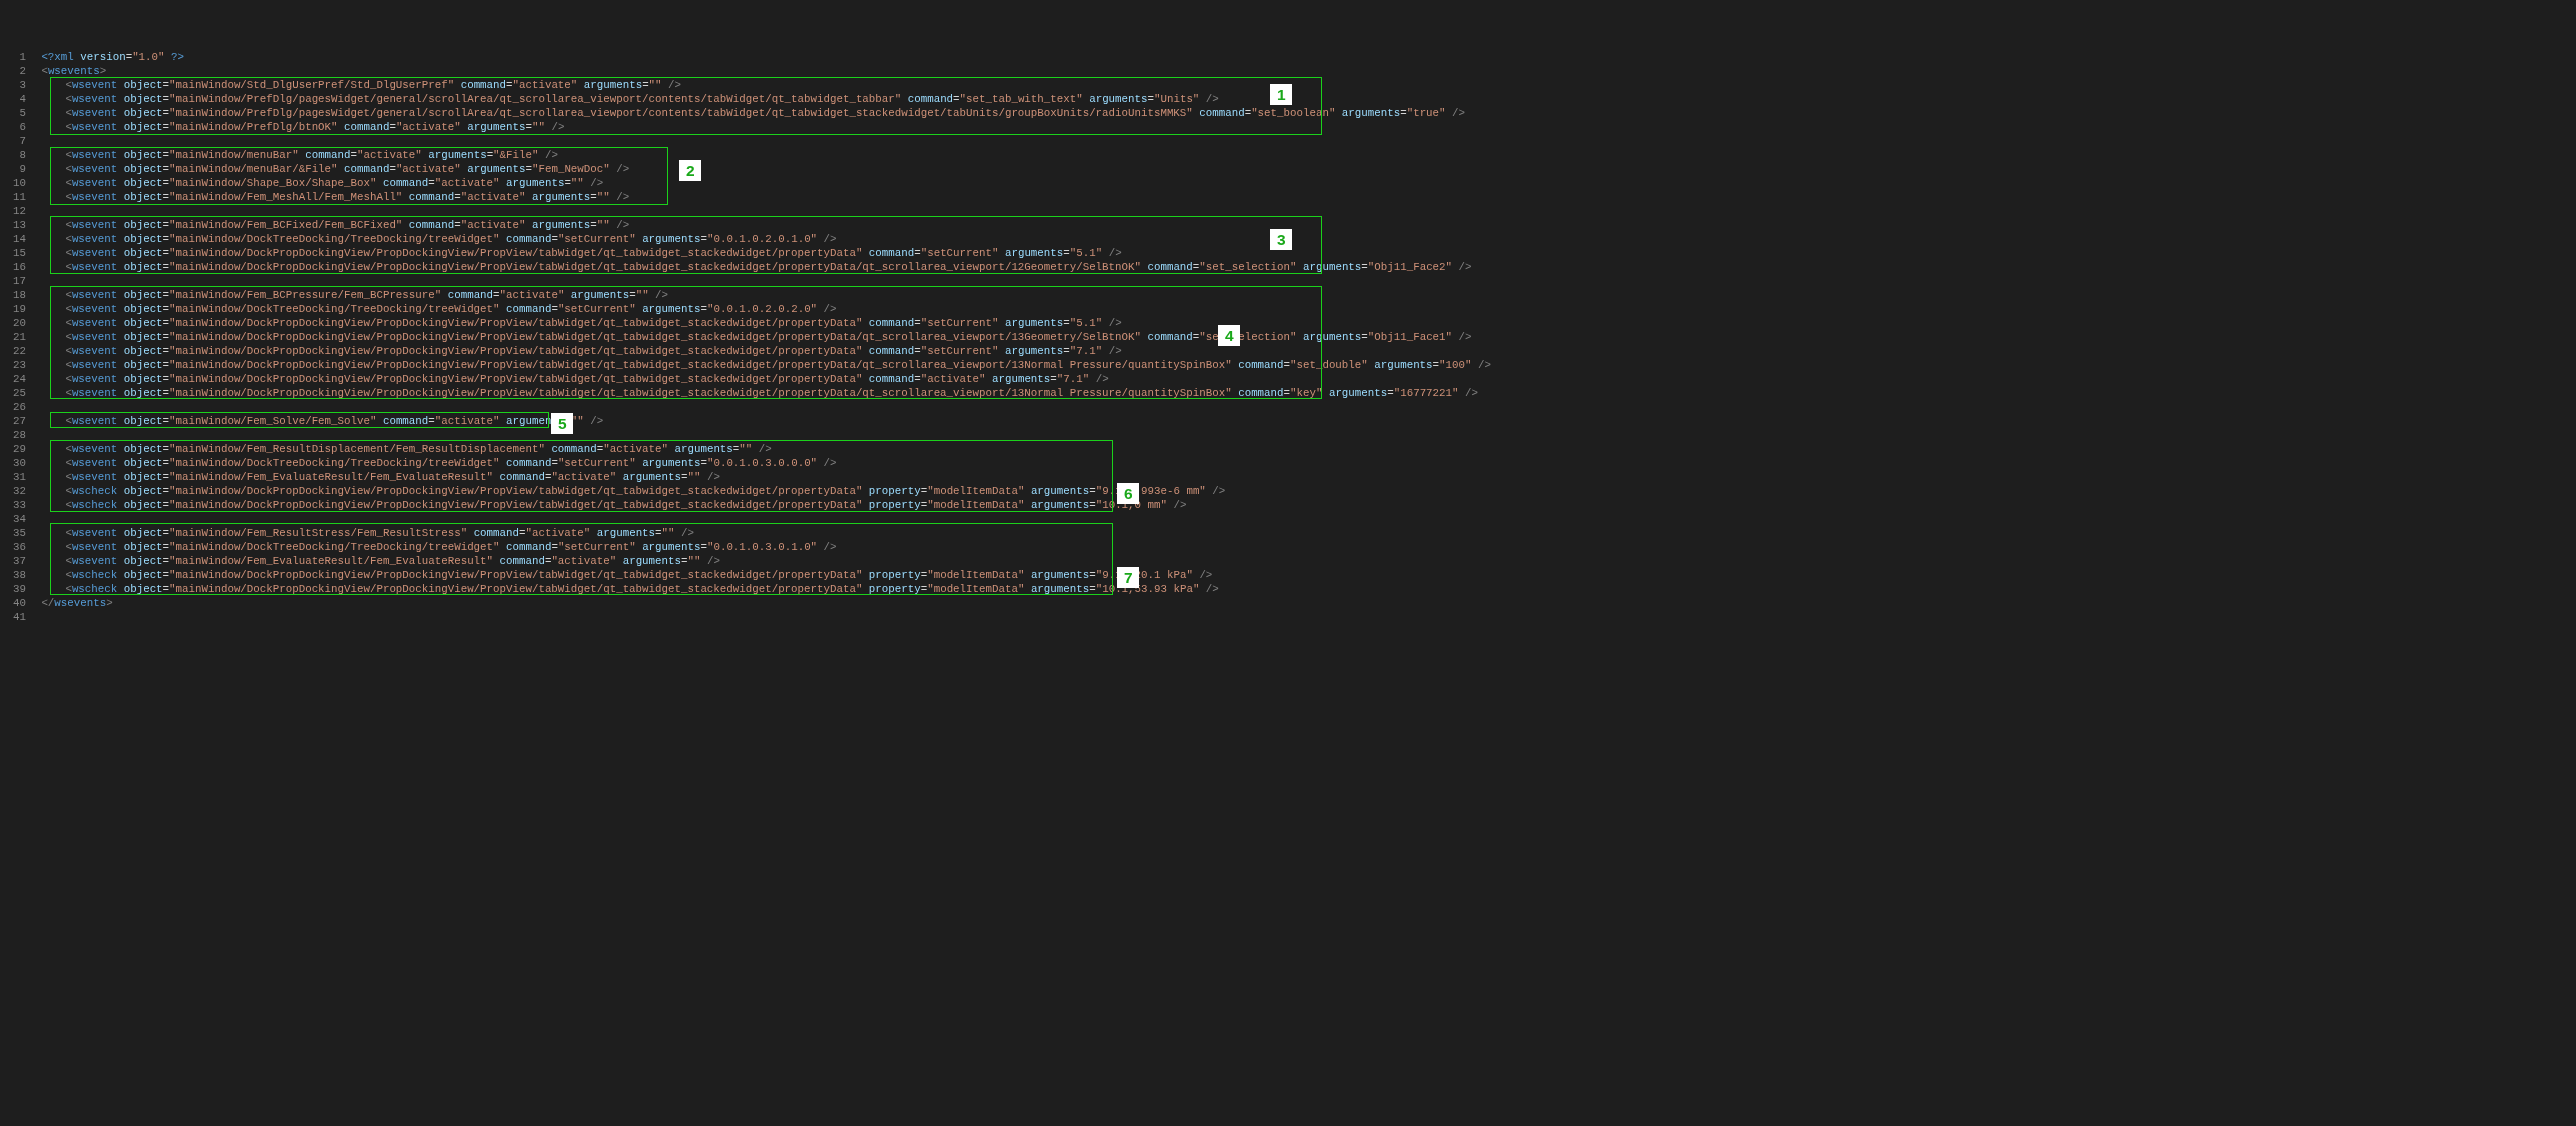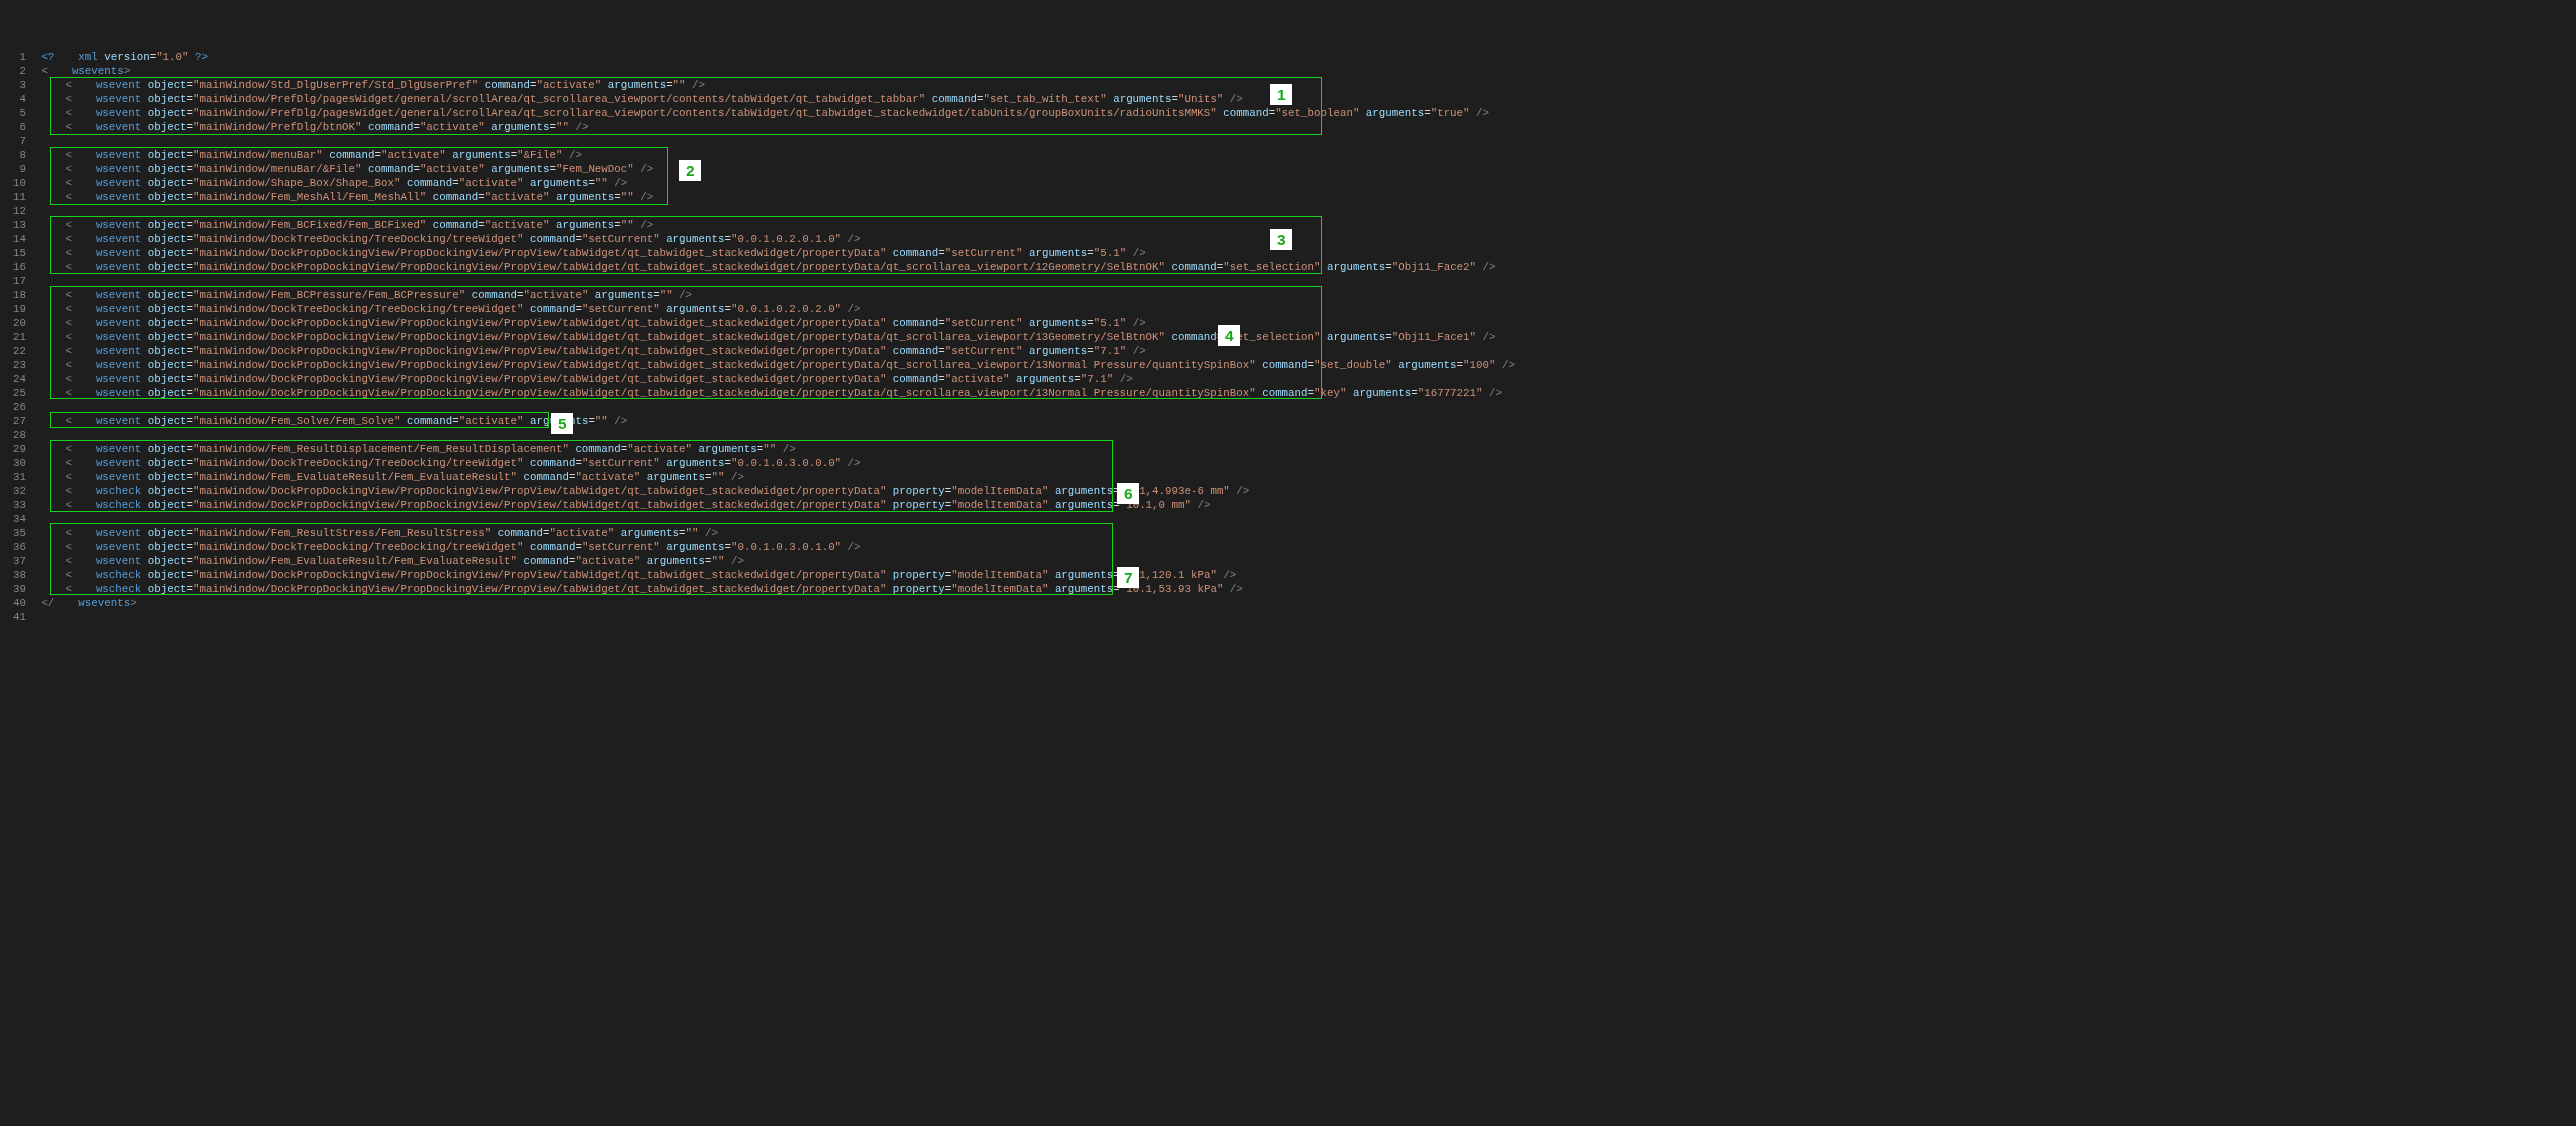--- a/index.html
+++ b/index.html
@@ -17,21 +17,21 @@
   .gutter {
     width: 38px;
     text-align: right;
     padding-right: 12px;
     color: #858585;
     user-select: none;
     flex-shrink: 0;
   }
   .code { flex: 1; padding-left: 3.4px; }
   .xml-decl { color: #569cd6; }
-  .tag { color: #569cd6; margin-left: 24px; }
+  .tag { color: #569cd6; }
   .bracket { color: #808080; }
   .attr-name { color: #9cdcfe; }
   .attr-eq { color: #d4d4d4; }
   .attr-val { color: #ce9178; }
   .ind2 { padding-left: 24px; display: inline-block; }
   .box {
     position: absolute;
     border: 1.3px solid #1bd11b;
     pointer-events: none;
   }

